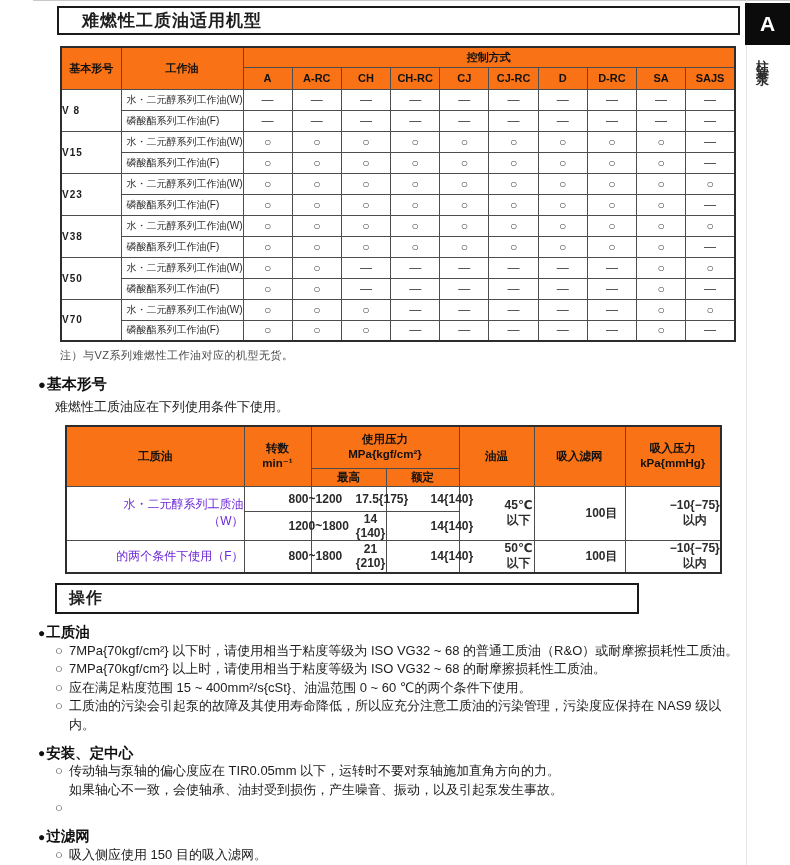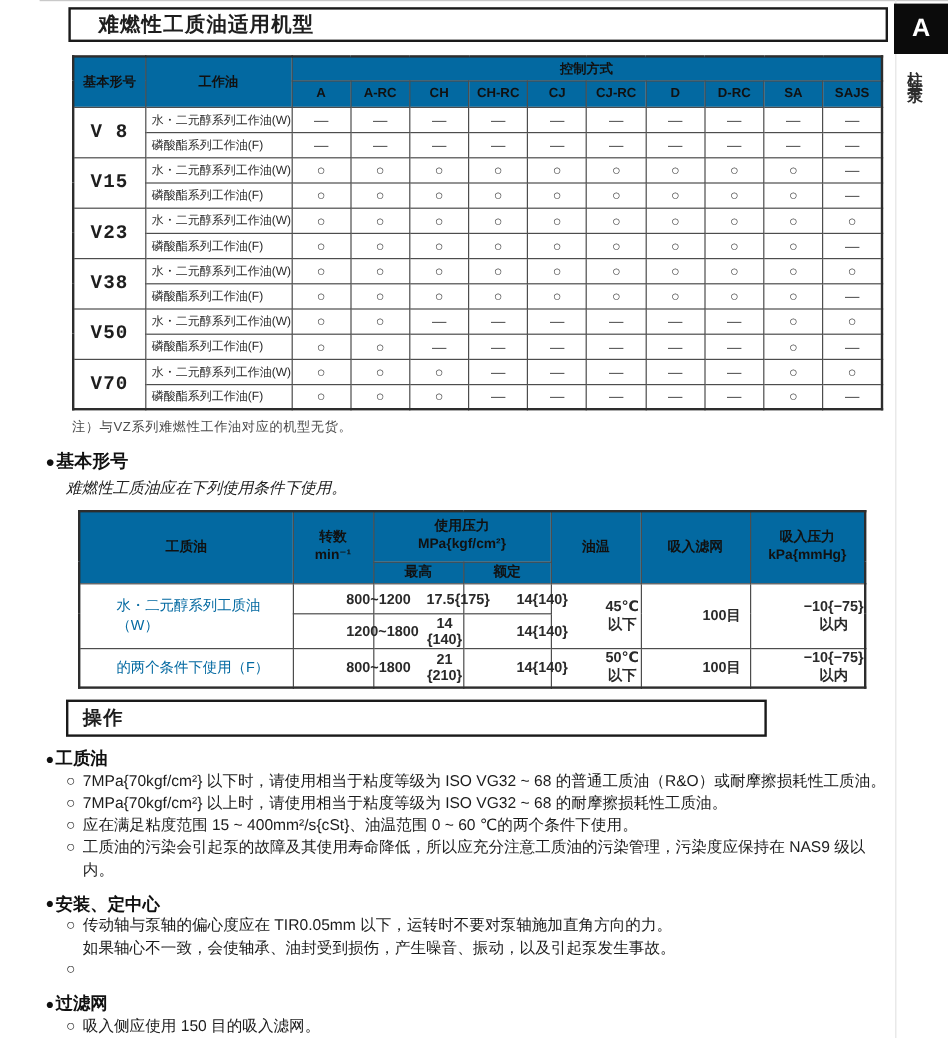--- a/index.html
+++ b/index.html
@@ -15,44 +15,44 @@
   .side-label{position:absolute;left:753px;top:49px;writing-mode:vertical-rl;text-orientation:upright;
     font-size:13px;font-weight:bold;letter-spacing:7px;color:#2a2a2a;}
 
   .content{position:absolute;left:38px;top:0;width:708px;}
 
   .title-box{margin:6px 0 0 19px;width:683px;height:29px;border:2px solid #1a1a1a;box-sizing:border-box;
     display:flex;align-items:center;padding-left:23px;font-size:17px;font-weight:bold;letter-spacing:1px;}
 
   table{border-collapse:collapse;table-layout:fixed;}
   th,td{border:1px solid #4d4d4d;vertical-align:middle;padding:0;}
-  thead th{background:#0369a1;font-weight:bold;}
+  thead th{background:#f97316;font-weight:bold;}
 
   .model-table{margin:11px 0 0 22px;width:676px;border:2px solid #2d2d2d;}
   .model-table thead tr.h1{height:20px;}
   .model-table thead tr.h2{height:22px;}
   .model-table thead th{font-size:11px;text-align:center;color:#111;}
   .model-table tbody tr{height:21px;}
-  .model-table td.model{font-weight:bold;font-size:16px;text-align:center;letter-spacing:1px;font-family:Liberation Mono, monospace;}
+  .model-table td.model{font-weight:bold;font-size:10px;letter-spacing:1px;}
   .model-table td.oil{font-size:10px;text-align:left;padding-left:5px;color:#2b2b2b;white-space:nowrap;overflow:hidden;}
   .model-table td.mark{text-align:center;font-size:12px;color:#3f3f3f;}
 
   .note{margin:6px 0 0 22px;font-size:11px;color:#4a4a4a;letter-spacing:0.5px;}
 
   .sec-heading{margin:12px 0 0 0;font-size:15px;font-weight:bold;display:flex;align-items:center;color:#111;}
   .sec-heading .bullet{font-size:13px;margin-right:1px;}
-  .intro{margin:4px 0 0 17px;font-size:13px;color:#222;font-style:italic;}
+  .intro{margin:4px 0 0 17px;font-size:13px;color:#222;}
 
   .usage-table{margin:9px 0 0 27px;width:655px;border:2px solid #2d2d2d;}
   .usage-table thead tr.h1{height:42px;}
   .usage-table thead tr.h2{height:18px;}
   .usage-table thead th{font-size:11.5px;text-align:center;color:#111;line-height:1.3;}
   .usage-table tbody tr{height:25px;}
   .usage-table td{font-size:12px;text-align:center;font-weight:bold;color:#2a2a2a;padding-left:44px;}
-  .usage-table td.fluid{font-weight:normal;text-align:left;padding-left:30px;font-size:12px;color:#0369a1;}
+  .usage-table td.fluid{font-weight:normal;text-align:right;padding-left:30px;font-size:12px;color:#6d28d9;}
 
   .op-box{margin:9px 0 0 17px;width:584px;height:31px;border:2px solid #1a1a1a;box-sizing:border-box;
     display:flex;align-items:center;padding-left:12px;font-size:16px;font-weight:bold;letter-spacing:1px;}
 
   #op-groups{margin-top:6px;}
   .group{margin-top:10px;}
   .g-head{display:flex;align-items:center;font-size:14.5px;font-weight:bold;height:18px;color:#101010;}
   .g-head .bullet{font-size:12px;margin-right:1px;}
   .item{display:flex;margin-left:17px;font-size:13px;line-height:18.5px;color:#1c1c1c;}
   .item .marker{width:14px;flex:0 0 14px;color:#333;}

